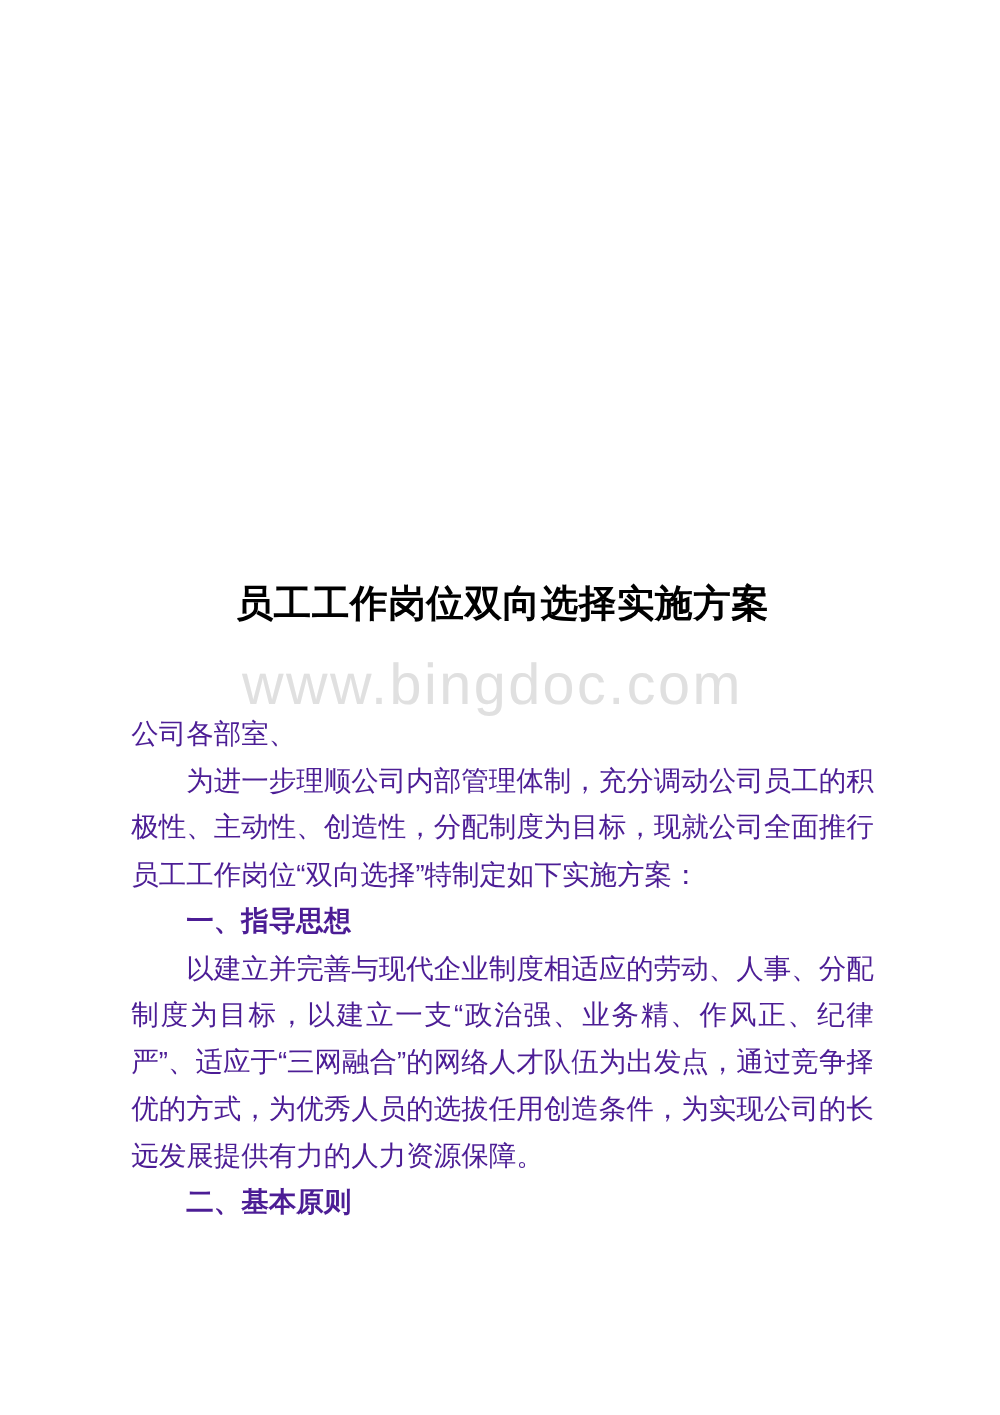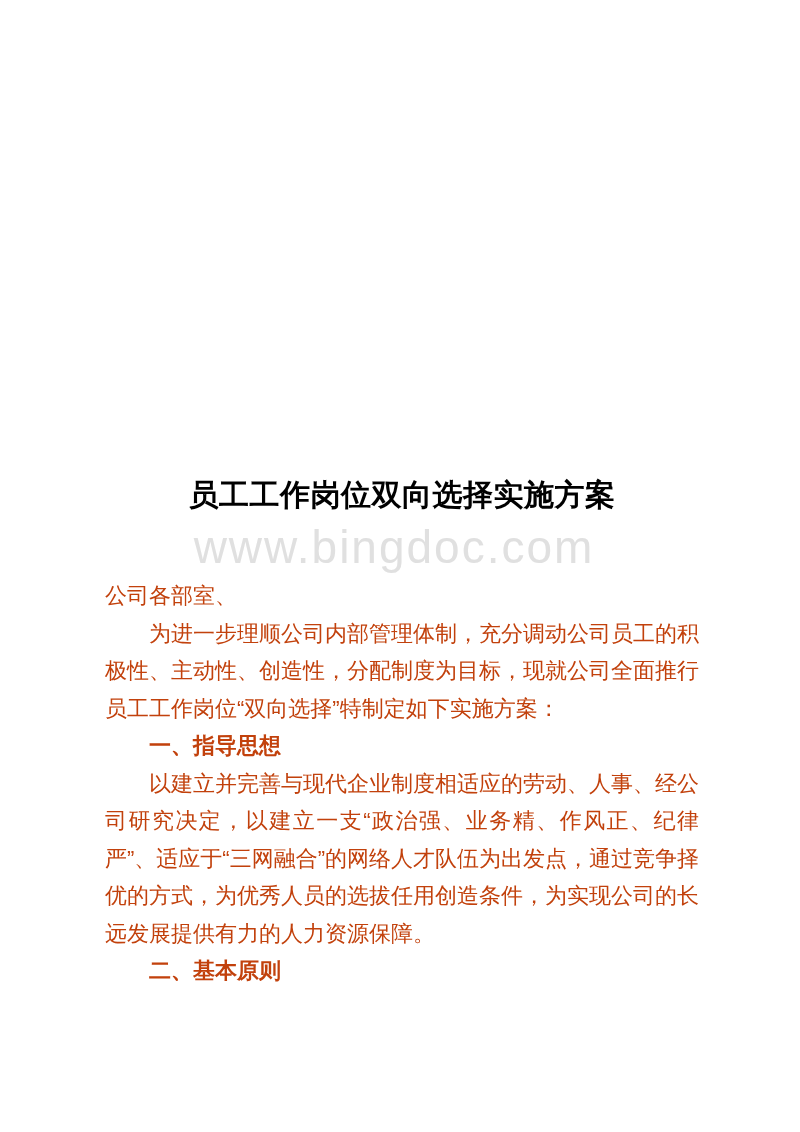--- a/index.html
+++ b/index.html
@@ -10,24 +10,24 @@
   .page {
     position: relative;
     width: 800px;
     height: 1132px;
     background: #ffffff;
     overflow: hidden;
     font-family: "Liberation Sans", sans-serif;
     color: #000000;
   }
   .doc-title {
-    margin: 9px;
+    margin: 0;
     padding: 468px 101px 0 105px;
     text-align: center;
-    font-family: Liberation Sans, sans-serif;
+    font-family: Liberation Mono, monospace;
     font-weight: bold;
     font-size: 30px;
     line-height: 36px;
     color: #000000;
     letter-spacing: 0.5px;
   }
   .watermark {
     position: absolute;
     left: 0;
     right: 12px;
@@ -39,21 +39,21 @@
     letter-spacing: 2px;
     color: #e0e0e0;
     white-space: nowrap;
     pointer-events: none;
   }
   .doc-body {
     margin: 64px 101px 0 105px;
     font-size: 22px;
     line-height: 37.5px;
     text-align: justify;
-    color: #c2410c;
+    color: #4c1d95;
   }
   .doc-body p {
     margin: 0;
     padding: 0;
   }
   .doc-body p.indent {
     text-indent: 2em;
   }
   .doc-body p.heading {
     text-indent: 2em;
@@ -67,17 +67,17 @@
 <div class="page">
 
   <h1 class="doc-title">员工工作岗位双向选择实施方案</h1>
 
   <div class="watermark">www.bingdoc.com</div>
 
   <div class="doc-body">
     <p>公司各部室、</p>
     <p class="indent">为进一步理顺公司内部管理体制，充分调动公司员工的积极性、主动性、创造性，分配制度为目标，现就公司全面推行员工工作岗位“双向选择”特制定如下实施方案：</p>
     <p class="heading">一、指导思想</p>
-    <p class="indent">以建立并完善与现代企业制度相适应的劳动、人事、经公司研究决定，以建立一支“政治强、业务精、作风正、纪律严”、适应于“三网融合”的网络人才队伍为出发点，通过竞争择优的方式，为优秀人员的选拔任用创造条件，为实现公司的长远发展提供有力的人力资源保障。</p>
+    <p class="indent">以建立并完善与现代企业制度相适应的劳动、人事、分配制度为目标，以建立一支“政治强、业务精、作风正、纪律严”、适应于“三网融合”的网络人才队伍为出发点，通过竞争择优的方式，为优秀人员的选拔任用创造条件，为实现公司的长远发展提供有力的人力资源保障。</p>
     <p class="heading">二、基本原则</p>
   </div>
 
 </div>
 
 </body></html>

